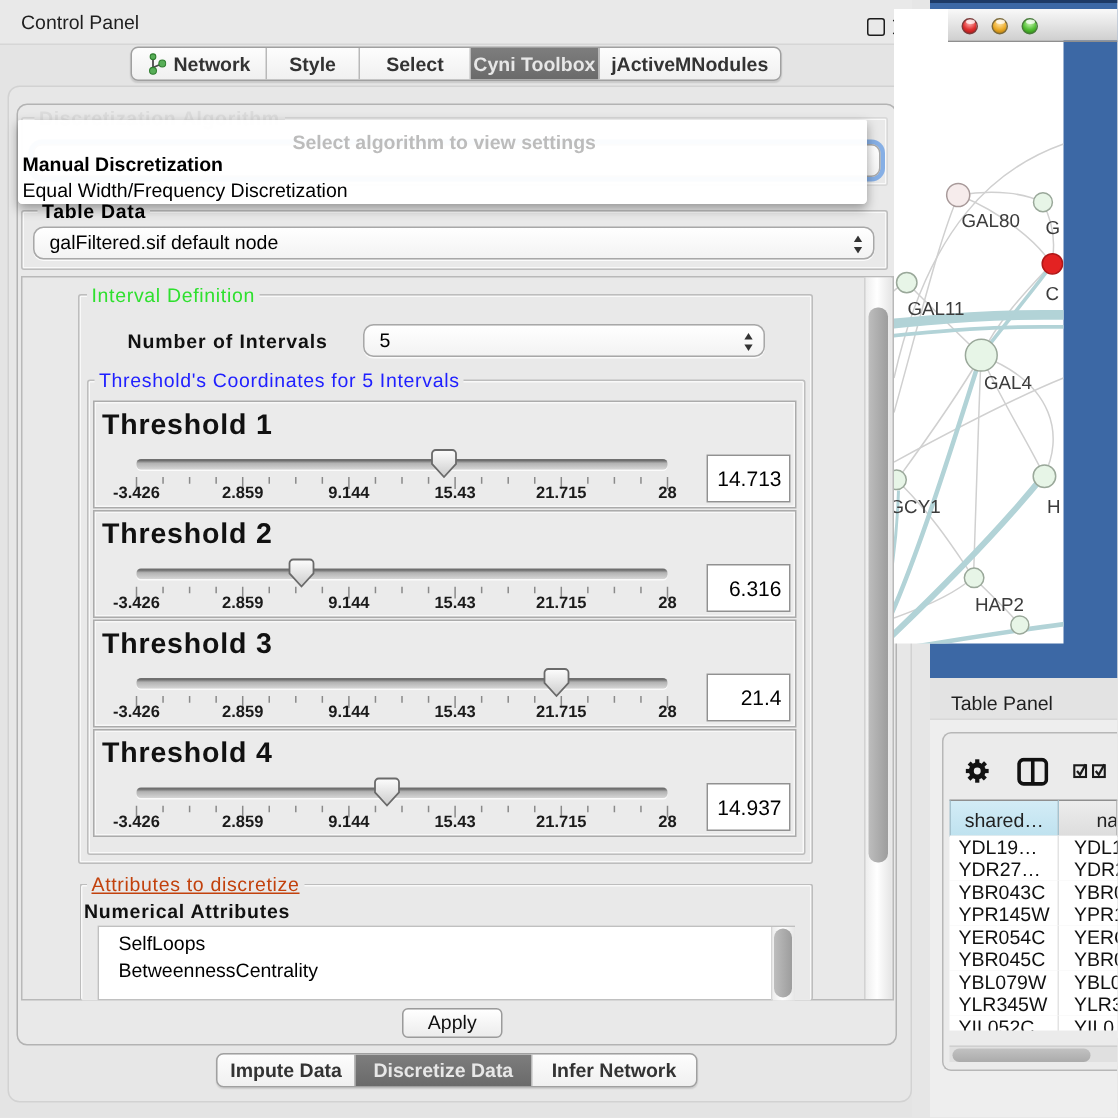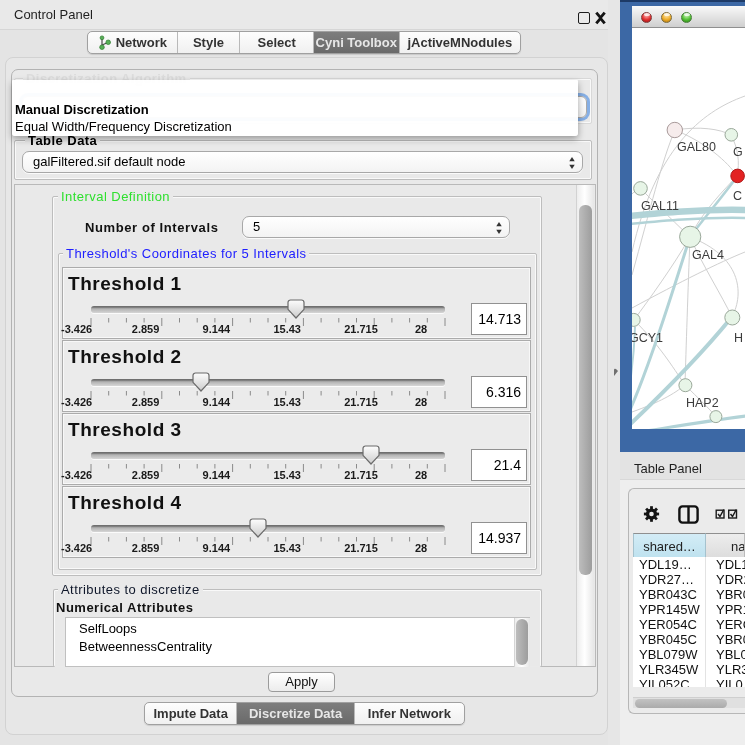--- a/index.html
+++ b/index.html
@@ -35,21 +35,21 @@
   border:1px solid #a8a8a8; border-radius:7px; font-size:13px; color:#000;
   line-height:20px; padding-left:10px; box-shadow:0 1px 0 rgba(255,255,255,.8); }
 .carr { position:absolute; right:6px; top:5px; width:8px; height:12px; }
 
 
 .tpanel { position:absolute; left:62px; width:469px; height:72px;
   border:1px solid #ababab; background:#ebebeb; box-shadow:inset 0 0 0 1px rgba(255,255,255,.65); }
 .tlabel { position:absolute; left:5px; top:5px; font-size:19px; font-weight:bold; color:#111; letter-spacing:0.55px; }
 .track { position:absolute; left:28px; top:37.5px; width:354px; height:7px; border-radius:3px;
   background:linear-gradient(#6f6f6f 0%,#6f6f6f 15%,#b2b2b2 40%,#d6d6d6 100%); box-shadow:0 1px 0 rgba(255,255,255,.8); }
-.tk { position:absolute; top:55px; width:60px; text-align:left; font-size:11px; font-weight:bold; color:#1a1a1a; }
+.tk { position:absolute; top:55px; width:60px; text-align:center; font-size:11px; font-weight:bold; color:#1a1a1a; }
 .vbox { position:absolute; left:408px; top:35px; width:56px; height:32px; background:#fff;
   border:1px solid #919191; font-size:14px; color:#000; text-align:right; padding-right:5px; line-height:30px; }
 
 
 #numlist { position:absolute; left:65px; top:617px; width:465px; height:50px; background:#fff;
   border:1px solid #c0c0c0; overflow:hidden; font-size:13px; color:#000; }
 #numlist div { padding-left:13px; height:17.5px; line-height:17.5px; }
 #numlist { padding-top:2px; }
 .vsb-track { position:absolute; background:linear-gradient(90deg,#ededed,#ffffff 45%,#e6e6e6); }
 .sb-thumb { position:absolute; border-radius:6px; background:linear-gradient(90deg,#bdbdbd,#9d9d9d); }
@@ -62,21 +62,21 @@
 #popup { position:absolute; left:12px; top:80px; width:566px; height:56px;
   background:rgba(255,255,255,0.96); border-radius:1px 1px 3px 3px;
   box-shadow:0 3px 7px rgba(0,0,0,0.35); }
 #popup .p1 { position:absolute; left:183px; top:7px; font-size:13px; font-weight:bold; color:#bcbcbc; }
 #popup .p2 { position:absolute; left:3px; top:22px; font-size:13px; font-weight:bold; color:#000; }
 #popup .p3 { position:absolute; left:3px; top:39px; font-size:13px; color:#000; }
 
 
 #bluepanel { position:absolute; left:620px; top:0; width:125px; height:452px; background:#3c68a5;
   border-top:2px solid #1d3a66; }
-#netwin { position:absolute; left:632px; top:6px; width:113px; height:423px; background:#fff; }
+#netwin { position:absolute; left:596px; top:6px; width:113px; height:423px; background:#fff; }
 #nettb { position:absolute; left:632px; top:6px; width:113px; height:22px;
   background:linear-gradient(#f9f9f9,#cfcfcf); border-bottom:1px solid #8f8f8f; }
 .tl { position:absolute; top:5.5px; width:11px; height:11px; border-radius:50%; }
 
 #tpstrip { position:absolute; left:620px; top:452px; width:125px; height:28px; background:#e3e3e3;
   border-bottom:1px solid #d8d8d8; }
 #tpstrip span { position:absolute; left:14px; top:9px; font-size:13px; color:#1f1f1f; }
 #tablecard { position:absolute; left:628px; top:488px; width:117px; height:226px;
   background:#ebebeb; border:1px solid #b7b7b7; border-radius:6px 0 0 6px; border-right:none; }
 .trow { position:absolute; left:633px; width:112px; height:15px; font-size:13px; color:#111;
@@ -309,41 +309,42 @@
     <span class="tk" style="left:68.8px">2.859</span>
     <span class="tk" style="left:139.6px">9.144</span>
     <span class="tk" style="left:210.4px">15.43</span>
     <span class="tk" style="left:281.2px">21.715</span>
     <span class="tk" style="left:352.0px">28</span>
   <div class="vbox">14.937</div>
 </div>
 
 
 <div class="groupbox" style="left:53px; top:589px; width:489px; height:78px; border-bottom:none;">
-  <span class="gtitle" style="left:4px; color:#0f172a;">Attributes to discretize</span>
+  <span class="gtitle" style="left:4px; color:#c2410c;text-decoration:underline;">Attributes to discretize</span>
 </div>
 <div class="abs" style="left:56px; top:600px; font-size:13px; font-weight:bold; color:#111; letter-spacing:0.5px;">Numerical Attributes</div>
 <div id="numlist">
   <div>SelfLoops</div>
     <div>BetweennessCentrality</div>
 </div>
 <div class="vsb-track" style="left:514px; top:618px; width:16px; height:49px; border-left:1px solid #d5d5d5;"></div>
 <div class="sb-thumb" style="left:516px; top:619px; width:12px; height:46px;"></div>
 
 <div id="applybtn">Apply</div>
 
 
 <div class="tabbar" style="left:144px; top:702px; width:321px;">
   <div class="tab" style="width:93px;">Impute Data</div>
   <div class="tab sel" style="width:118px;">Discretize Data</div>
   <div class="tab" style="width:110px;">Infer Network</div>
 </div>
 
 
 <div id="popup">
+  <span class="p1">Select algorithm to view settings</span>
   <span class="p2">Manual Discretization</span>
   <span class="p3">Equal Width/Frequency Discretization</span>
 </div>
 
 
 <div id="divider"></div>
 <svg width="6" height="8" style="position:absolute;left:613px;top:368px">
     <path d="M1 8 L1 2 Q1 0 3 1 L5 3 Z" fill="#6f6f6f"></path>
   </svg>
 <div id="bluepanel"></div>

